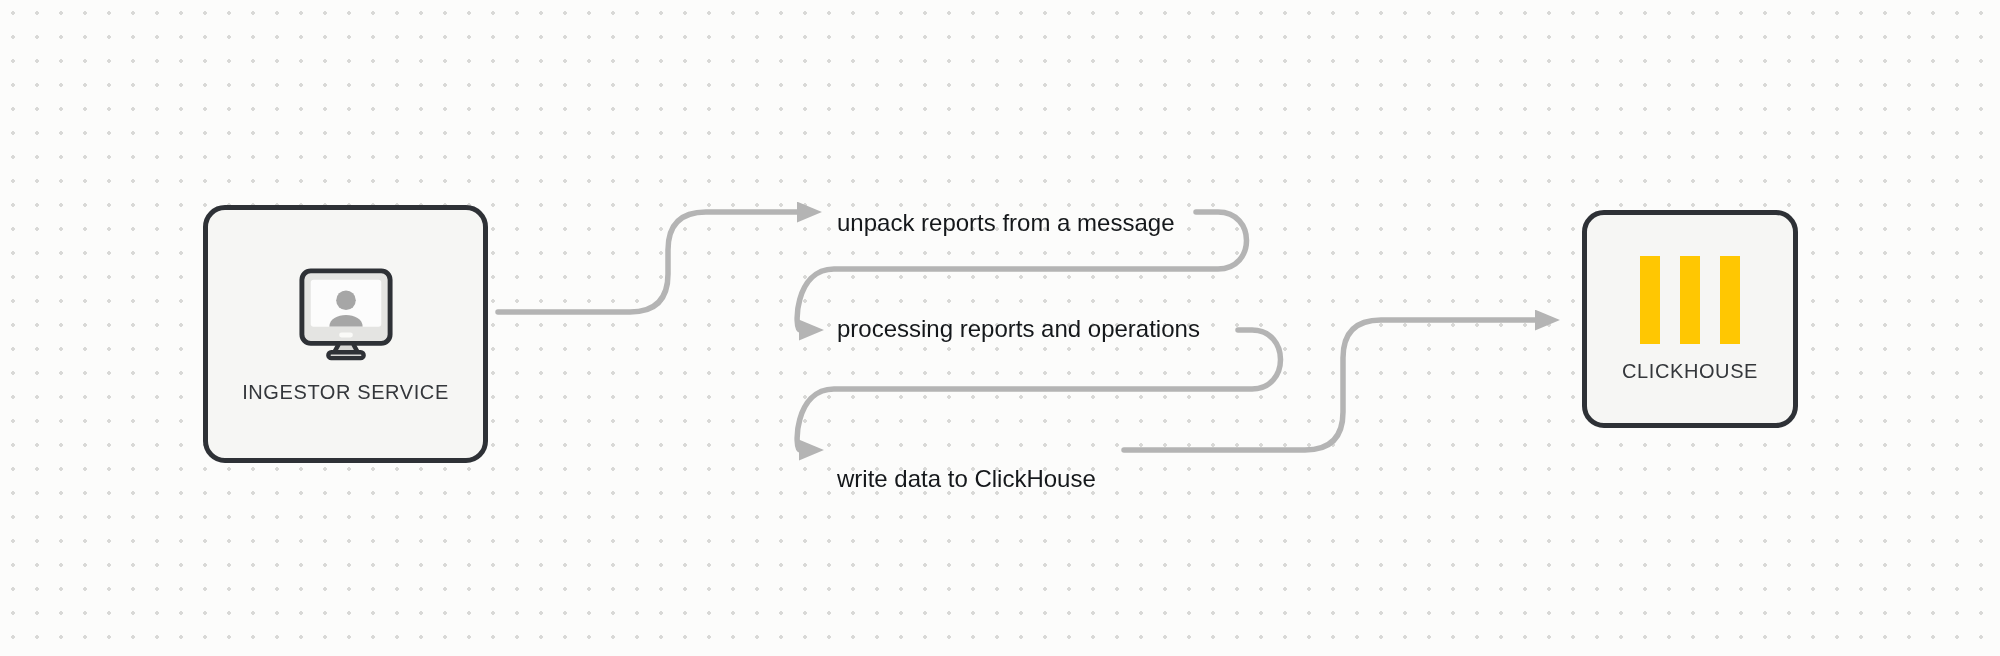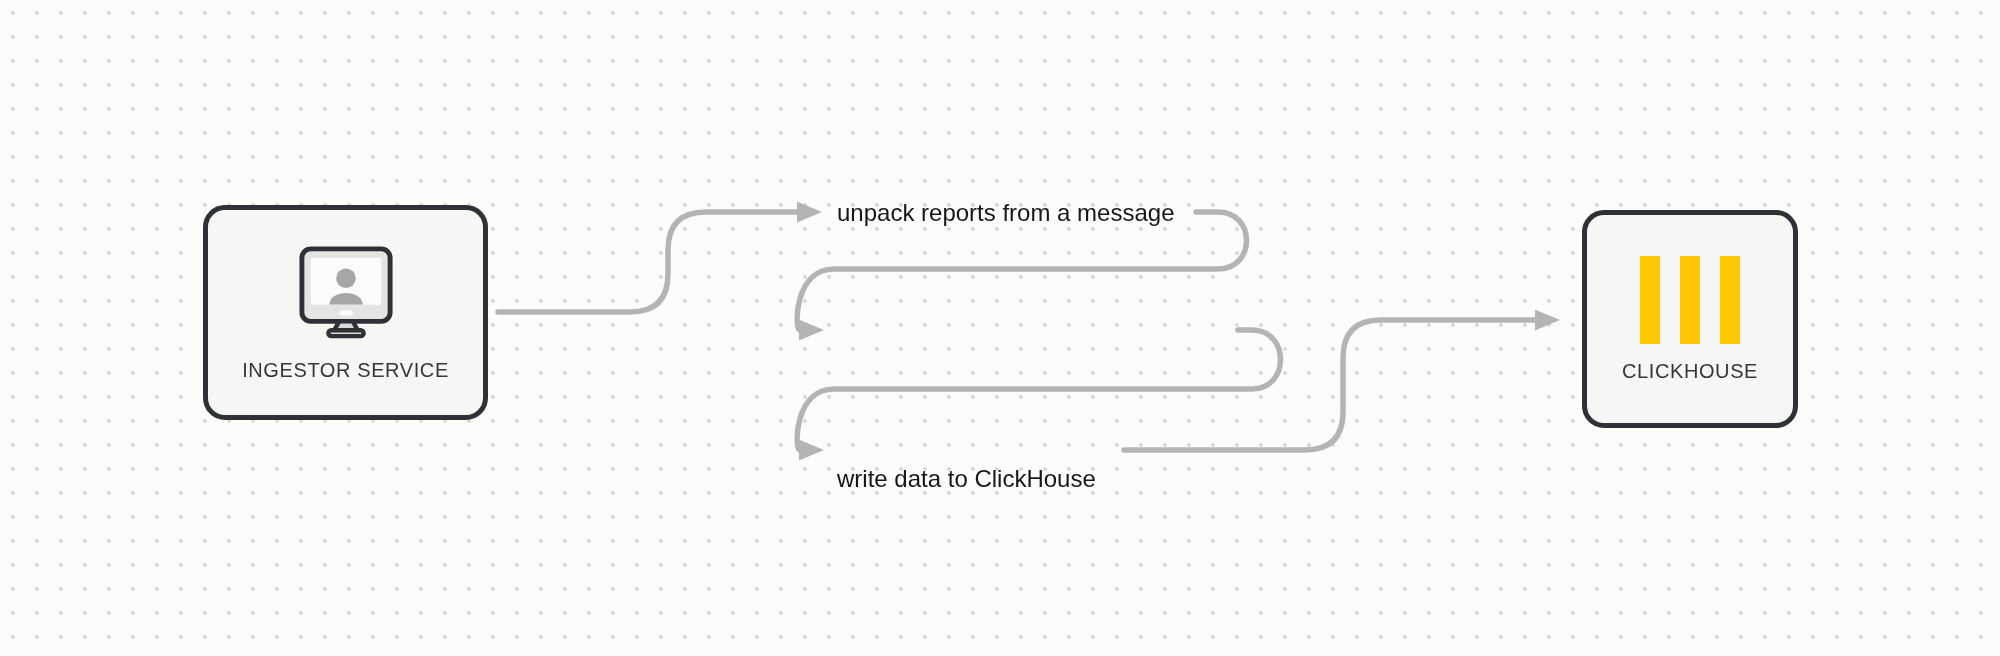--- a/index.html
+++ b/index.html
@@ -29,38 +29,38 @@
     position: absolute;
     box-sizing: border-box;
     background: #f6f6f4;
     border: 5px solid #2e3136;
     border-radius: 22px;
     display: flex;
     flex-direction: column;
     align-items: center;
     justify-content: center;
   }
-  .node-ingestor { left: 203px; top: 205px; width: 285px; height: 215px; gap: 14px; }
+  .node-ingestor { left: 203px; top: 205px; width: 285px; height: 258px; gap: 14px; }
   .node-clickhouse { left: 1582px; top: 210px; width: 216px; height: 218px; gap: 16px; }
   .node-label {
     color: #34373b;
     font-size: 20px;
     letter-spacing: 0.6px;
     white-space: nowrap;
   }
   .ch-logo { display: flex; gap: 20px; height: 88px; }
   .ch-bar { width: 20px; height: 88px; background: #ffc702; }
   .step-label {
     position: absolute;
     transform: translateY(-54%);
     color: #15181b;
     font-size: 24px;
     white-space: nowrap;
   }
-  .step-1 { left: 837px; top: 214px; }
+  .step-1 { left: 837px; top: 224px; }
   .step-2 { left: 837px; top: 330px; }
   .step-3 { left: 837px; top: 450px; margin-top: 30px; }
 </style>
 </head>
 <body>
 
 <div class="canvas">
 
   <svg class="connectors" width="2000" height="656" viewBox="0 0 2000 656">
     <defs>
@@ -97,15 +97,16 @@
   <div class="node node-clickhouse">
     <span class="ch-logo">
       <span class="ch-bar"></span>
       <span class="ch-bar"></span>
       <span class="ch-bar"></span>
     </span>
     <span class="node-label">CLICKHOUSE</span>
   </div>
 
   <div class="step-label step-1">unpack reports from a message</div>
+  <div class="step-label step-2">processing reports and operations</div>
   <div class="step-label step-3">write data to ClickHouse</div>
 
 </div>
 
 </body></html>

